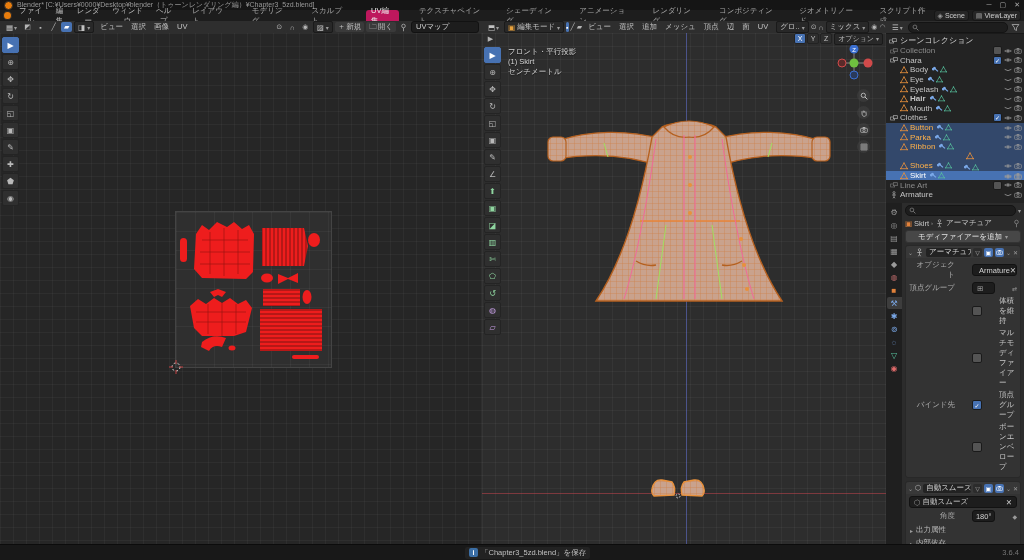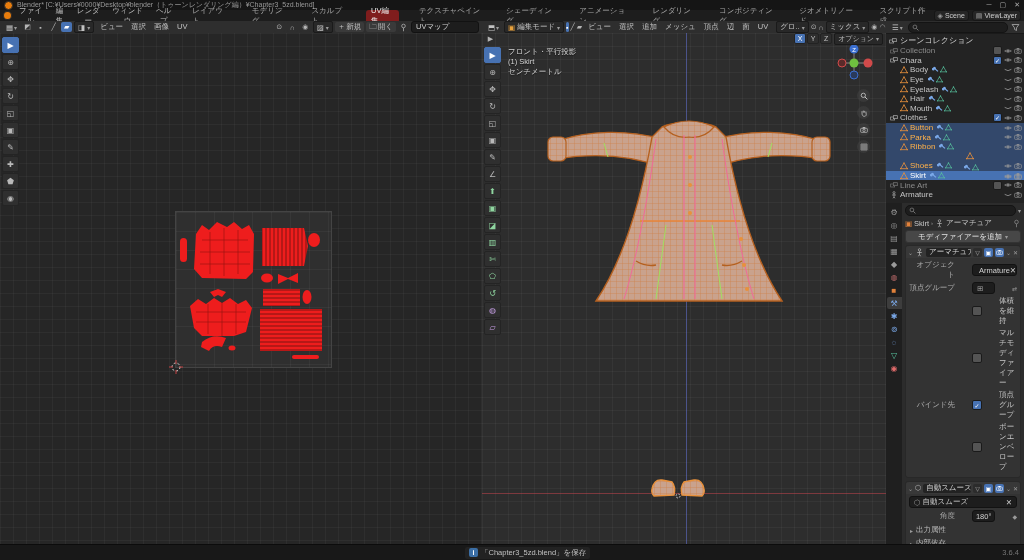--- a/index.html
+++ b/index.html
@@ -11,21 +11,21 @@
   #titlebar{top:0;left:0;right:0;height:10px;background:#151515;display:flex;align-items:center;
             padding:0 4px;font-size:7px;color:#989898;gap:4px;}
   .winbtns{margin-left:auto;display:flex;gap:8px;color:#aaa;font-size:7px;}
   .blogo{width:7px;height:7px;border-radius:50%;background:#e87d0d;border:1px solid #2a2a2a;}
   
   #topbar{top:10px;left:0;right:0;height:11px;background:#1d1d1d;display:flex;align-items:center;
           font-size:7.5px;color:#bdbdbd;border-bottom:1px solid #101010;padding:0 3px;gap:1px;}
   .menu-item{padding:0 4px;height:100%;display:flex;align-items:center;border-radius:2px;text-align:center;}
   .ws-tabs{display:flex;margin-left:8px;gap:15px;height:100%;}
   .ws-tab{padding:0 5px;display:flex;align-items:center;color:#a8a8a8;border-radius:3px 3px 0 0;}
-  .ws-tab.active{background:#7f1d1d;color:#eee;}
+  .ws-tab.active{background:#be185d;color:#eee;}
   .topbar-right{margin-left:auto;display:flex;gap:3px;align-items:center;font-size:7px;}
   .idwidget{display:flex;align-items:center;gap:2px;background:#262626;border:1px solid #161616;
             border-radius:3px;padding:0 3px;height:9px;color:#cfcfcf;}
   
   .edheader{height:12px;background:#2e2e2e;border-bottom:1px solid #1a1a1a;display:flex;align-items:center;
             font-size:7.5px;color:#c2c2c2;gap:2px;padding:0 3px;white-space:nowrap;overflow:hidden;position:relative;}
   .hbtn{padding:0 3px;height:10px;display:flex;align-items:center;border-radius:2px;gap:1px;}
   .hicon{width:11px;height:10px;display:flex;align-items:center;justify-content:center;background:#2e2e2e;
          border-radius:2px;color:#b5b5b5;font-size:7px;}
   .hicon.on{background:#4772b3;color:#fff;}
@@ -789,21 +789,21 @@
                 <use href="#i-eyec"></use>
               </svg>
             </span>
             <span>
               <svg class="ic" style="width:8px;height:8px;color:#9a9a9a">
                 <use href="#i-cam"></use>
               </svg>
             </span>
           </span>
         </div>
-        <div class="orow" style="padding-left: 14px;">
+        <div class="orow" style="padding-left: 14px; font-weight: bold;">
           <span class="oic" style="color: rgb(232, 145, 60);">
             <svg class="ic" style="width:8px;height:8px">
               <use href="#i-tri"></use>
             </svg>
           </span>
           <span class="olabel">Hair</span>
           <span class="omods">
             <svg class="ic" style="width:7px;height:7px;color:#7aa8e8">
               <use href="#i-wrench"></use>
             </svg>

